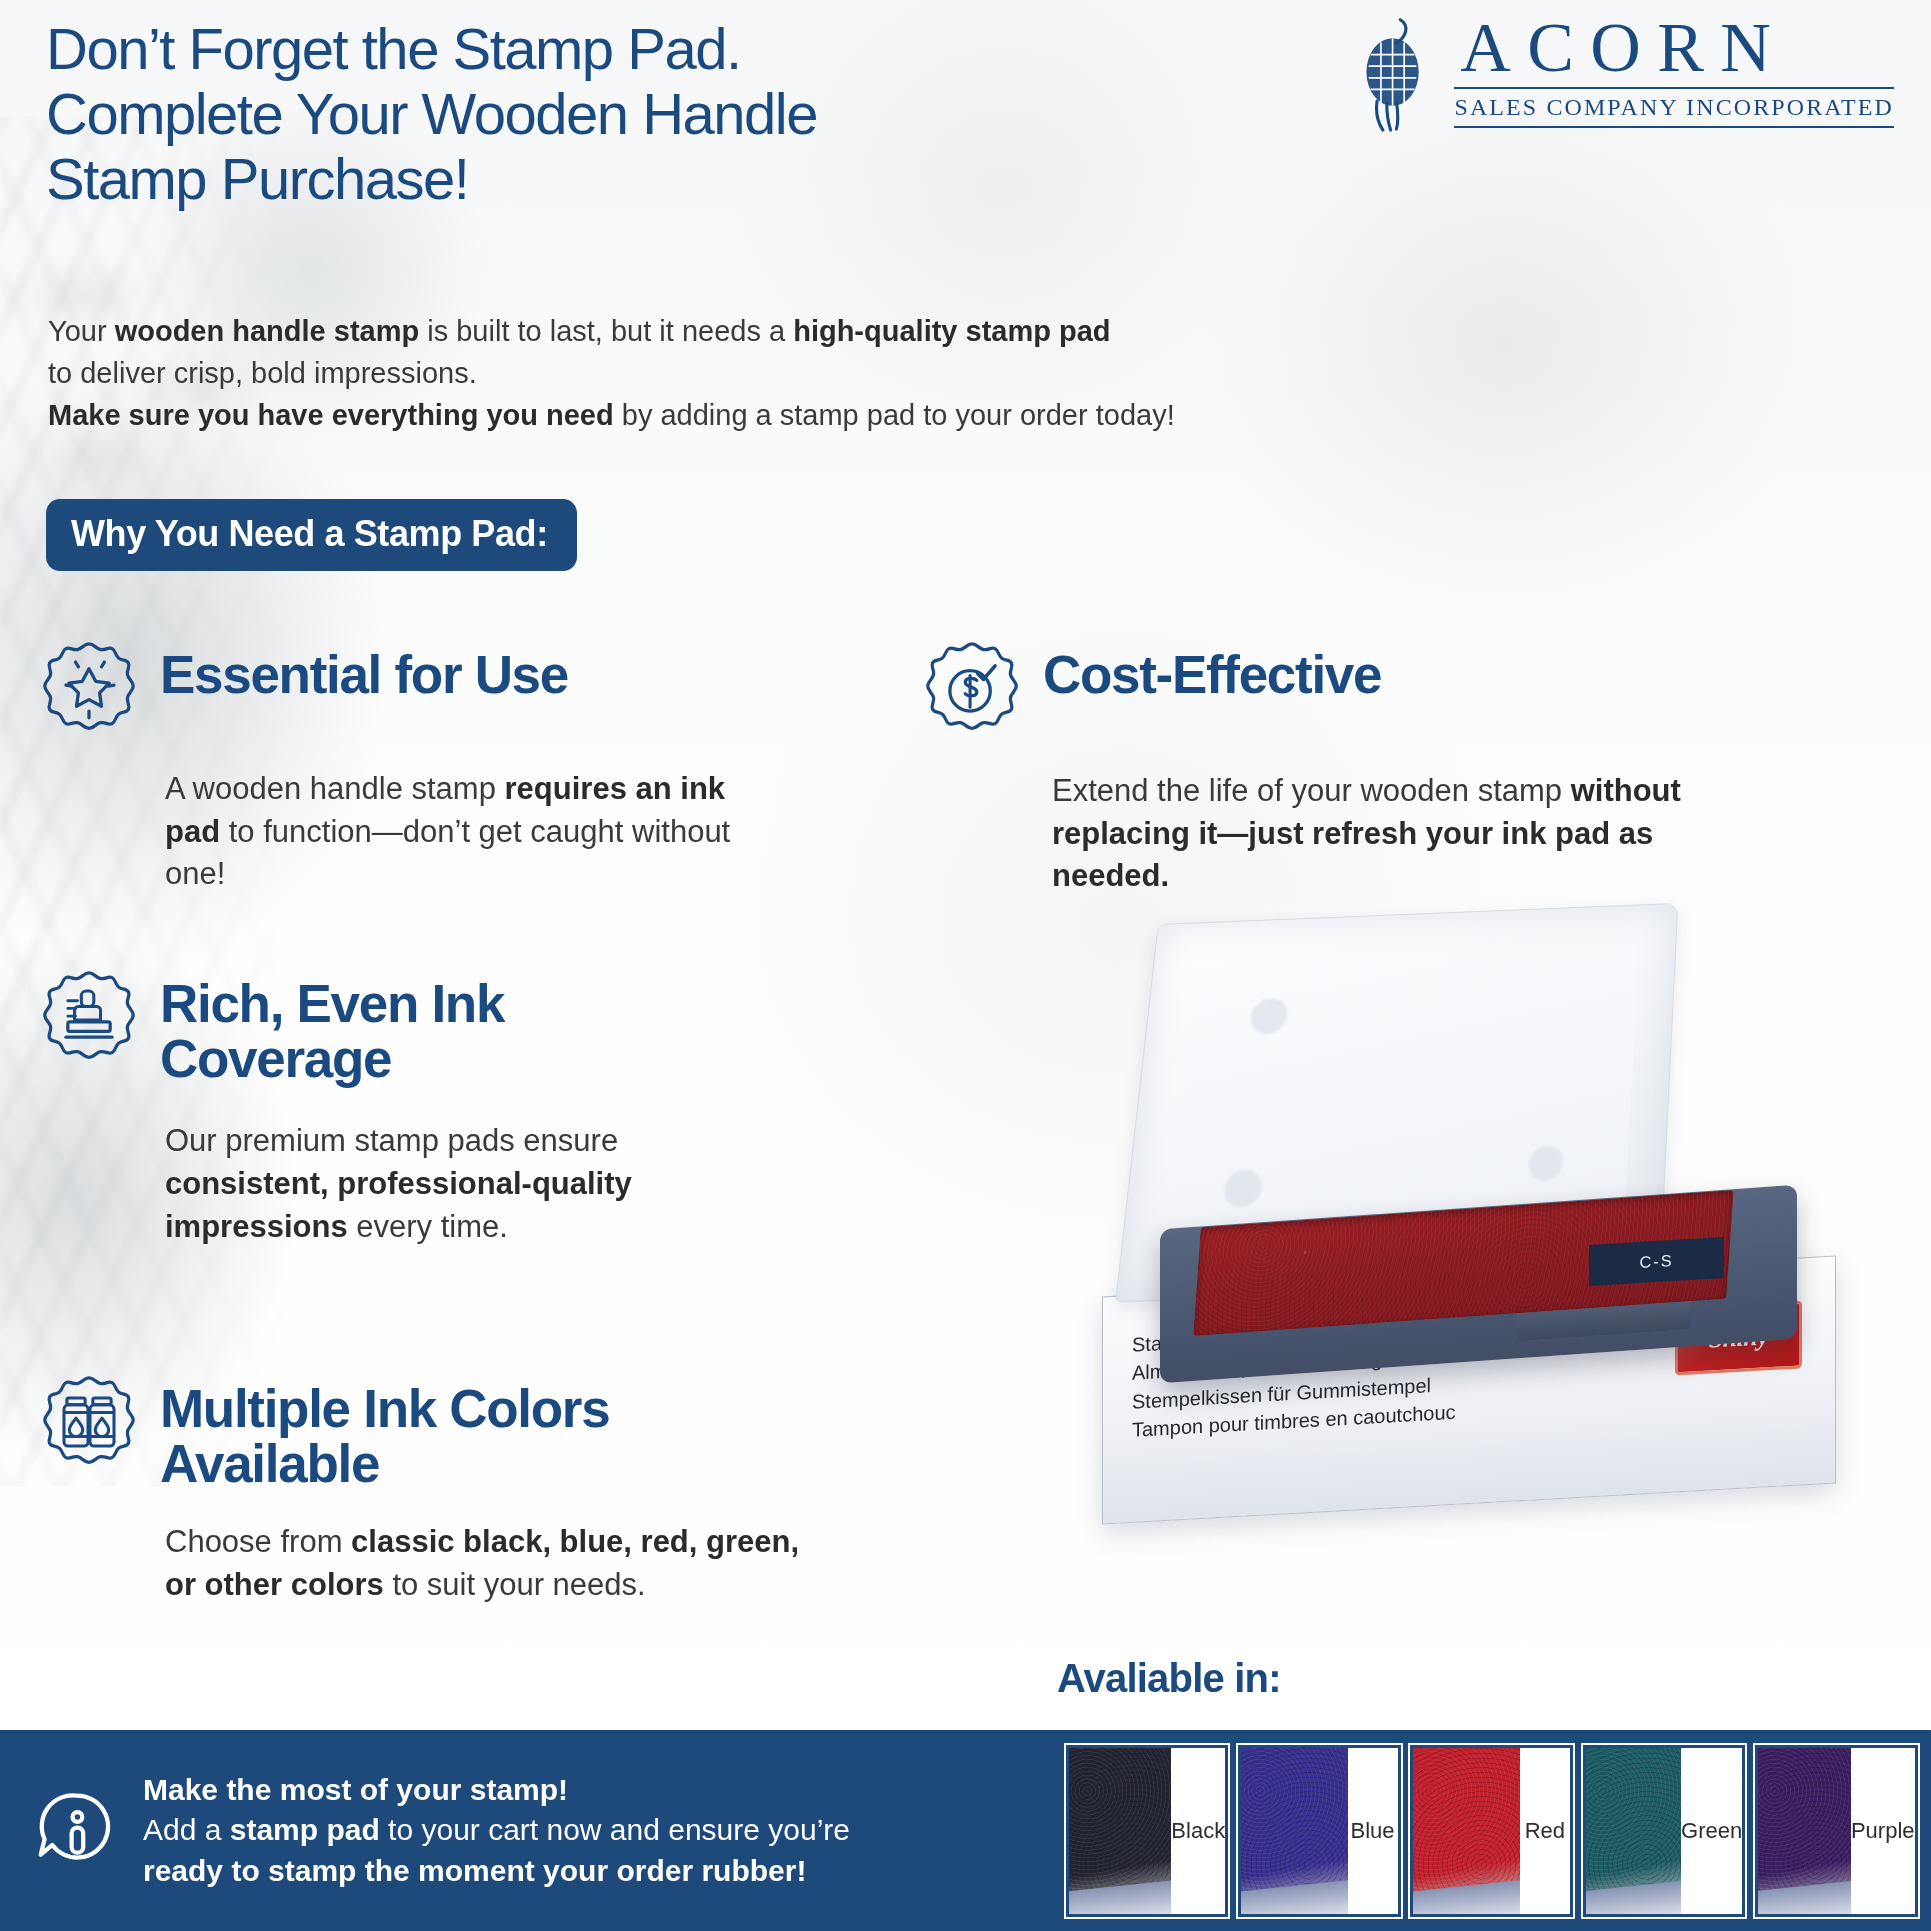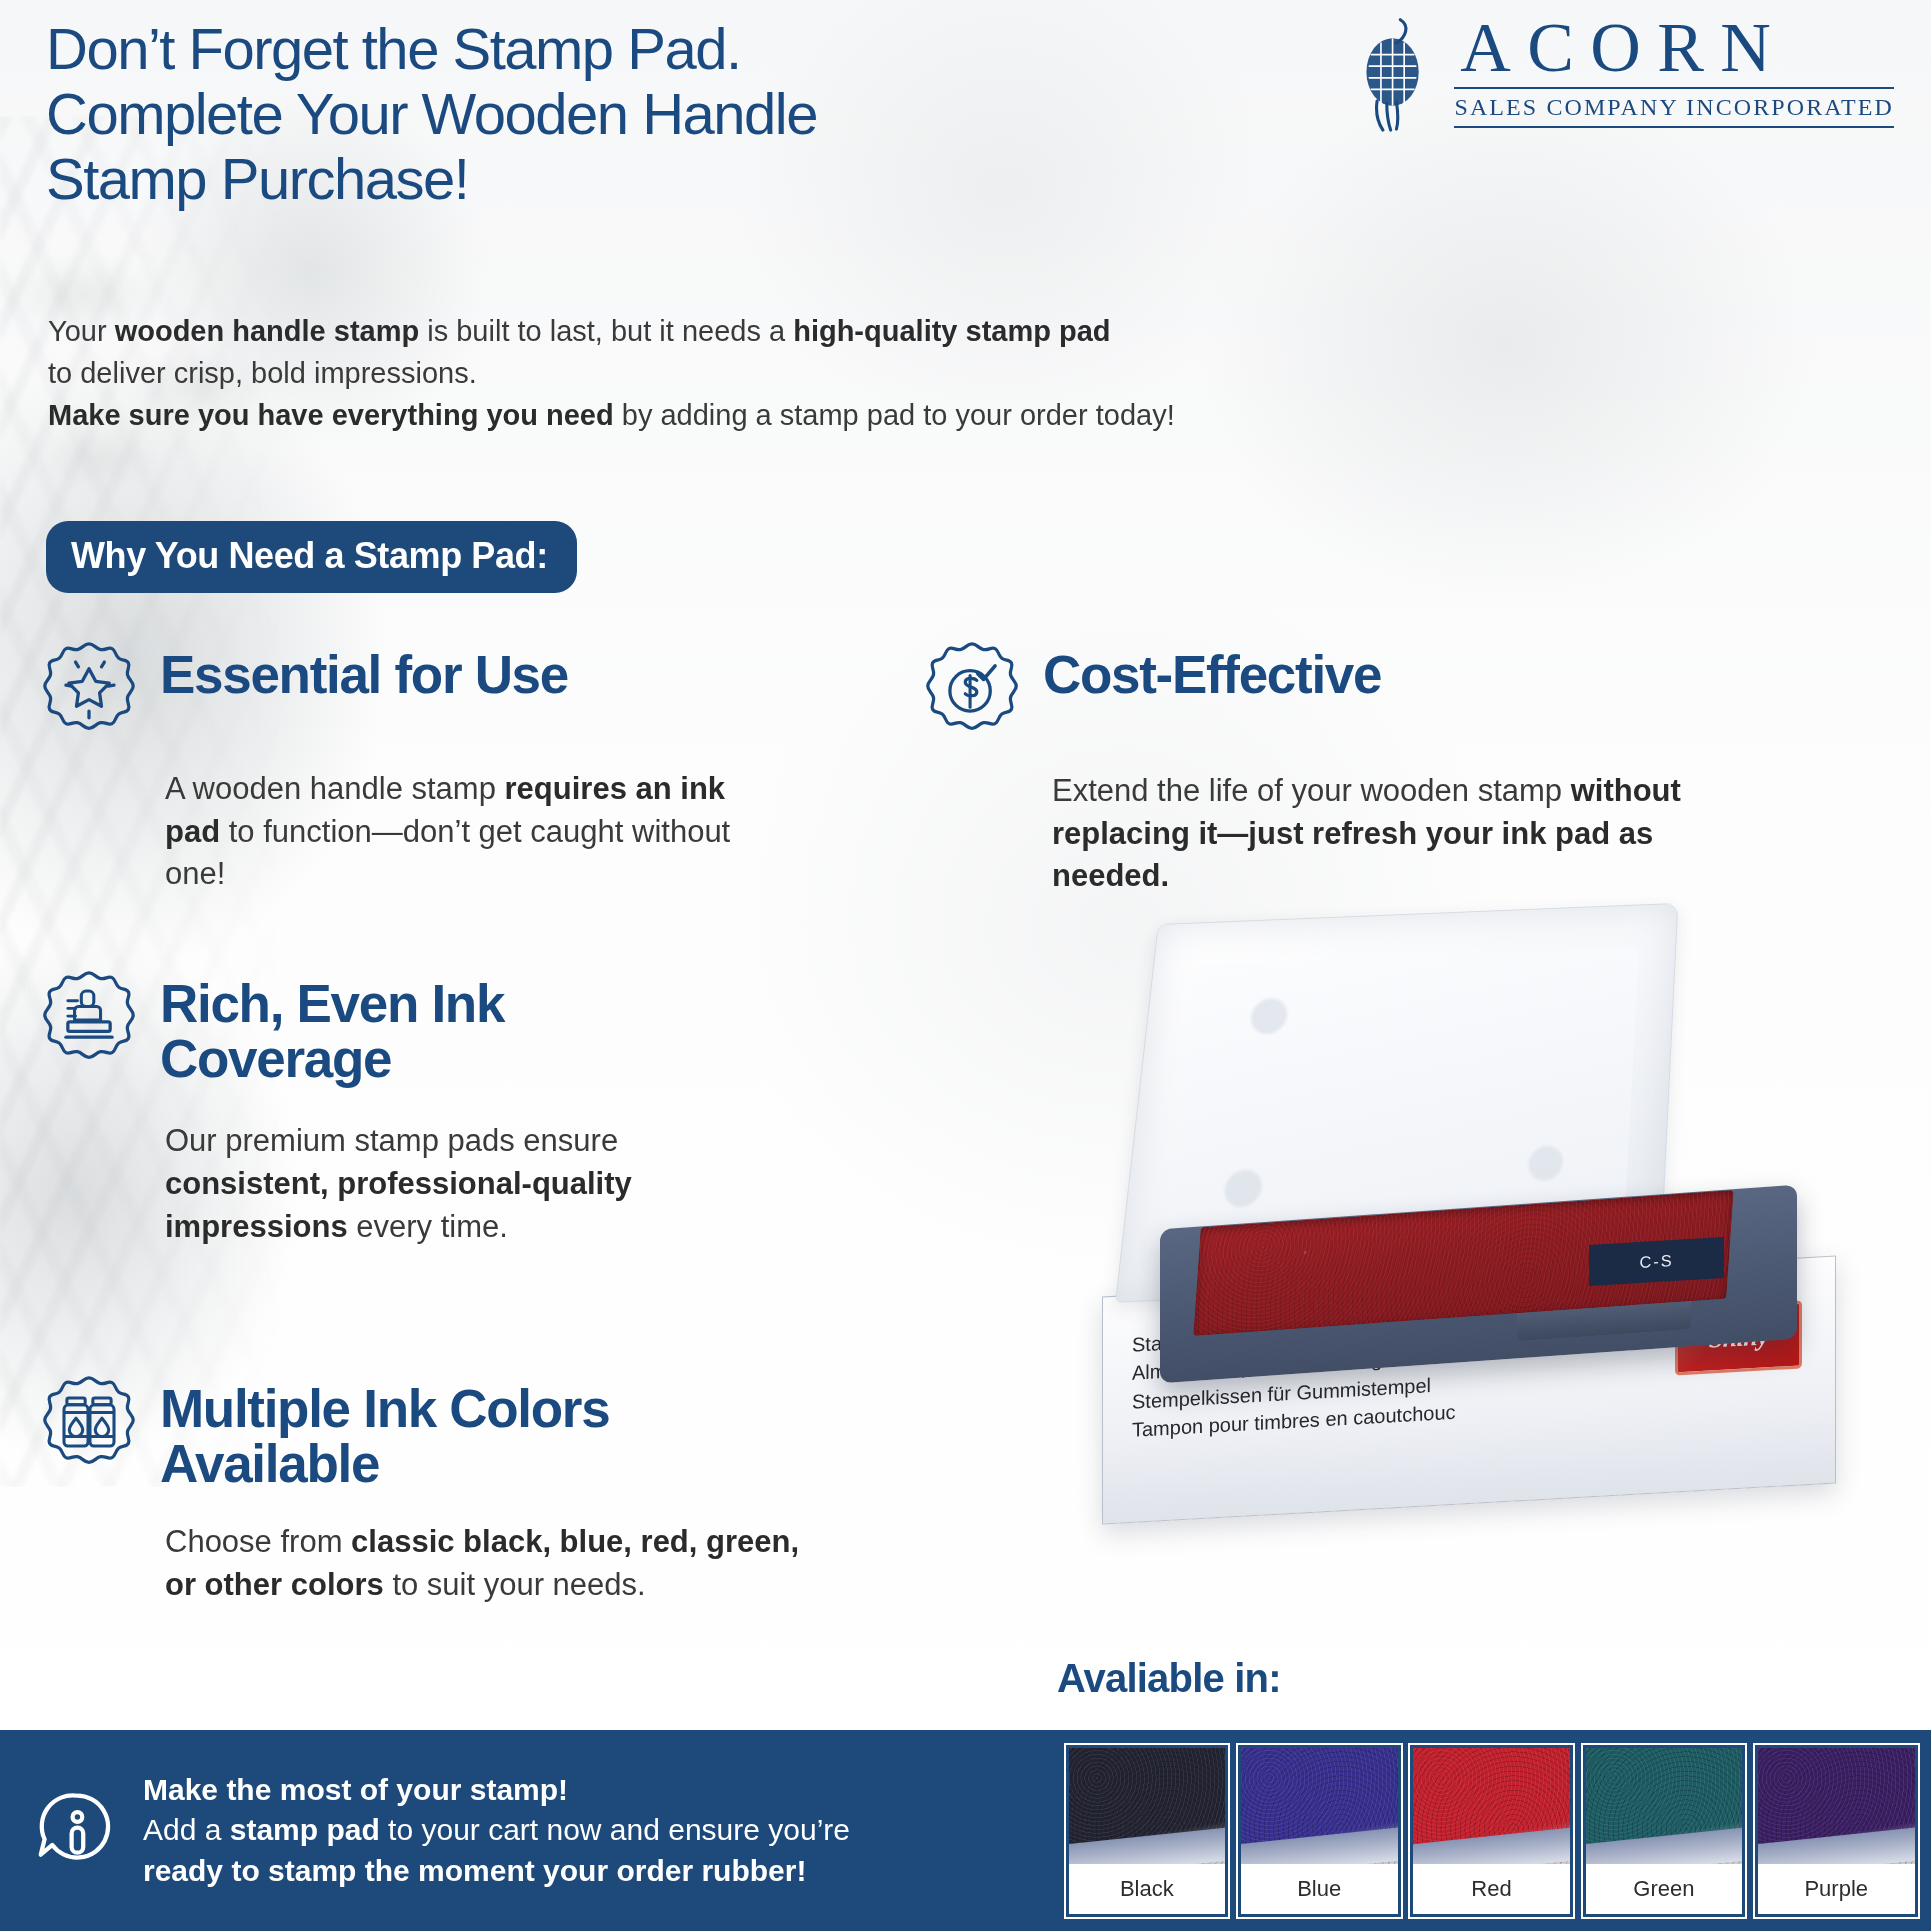--- a/index.html
+++ b/index.html
@@ -80,23 +80,23 @@
   
   .intro {
     position: absolute; left: 48px; top: 311px; width: 1352px;
     font-size: 29px; line-height: 1.44; color: #3a3a3a;
   }
   .intro b { font-weight: 700; color: #2b2b2b; }
   .intro p { white-space: nowrap; }
 
   
   .banner {
-    position: absolute; left: 46px; top: 521px;
+    position: absolute; left: 46px; top: 499px;
     background: #1d4a7a; color: #ffffff;
-    border-radius: 22px;
+    border-radius: 14px;
     padding: 13.5px 29px 16.4px 25px;
     font-size: 36px; font-weight: 700; letter-spacing: -0.4px;
     white-space: nowrap;
   }
 
   
   .feature { position: absolute; }
   .feat-head { display: flex; align-items: flex-start; gap: 21px; }
   .badge { flex: 0 0 auto; width: 100px; height: 100px; margin-top: 1.9px; }
   .feat-title {
@@ -212,21 +212,21 @@
     position: absolute; left: 1052px; top: 1730px; width: 879px; height: 201px;
     background: #1d4a7a;
     display: flex; align-items: center; gap: 9.7px;
     padding: 11.6px 13.5px;
   }
   .swatch {
     flex: 1 1 0; height: 172px;
     background: #ffffff;
     border: 3.9px solid #1d4a7a;
     outline: 2.9px solid #ffffff;
-    display: flex; flex-direction: column;
+    display: flex; flex-direction: row;
   }
   .swatch-color { flex: 1 1 auto; position: relative; overflow: hidden; }
   .swatch-color::after {
     content:""; position:absolute; left:-10%; bottom:-5.8px; width:120%; height: 33px;
     background: linear-gradient(180deg,#8894b4 0%, #aab3c9 45%, #d8dde8 100%);
     transform: rotate(-6deg);
   }
   .swatch-label {
     flex: 0 0 50px; background:#ffffff; color:#2d2d2d;
     display:flex; align-items:center; justify-content:center;

